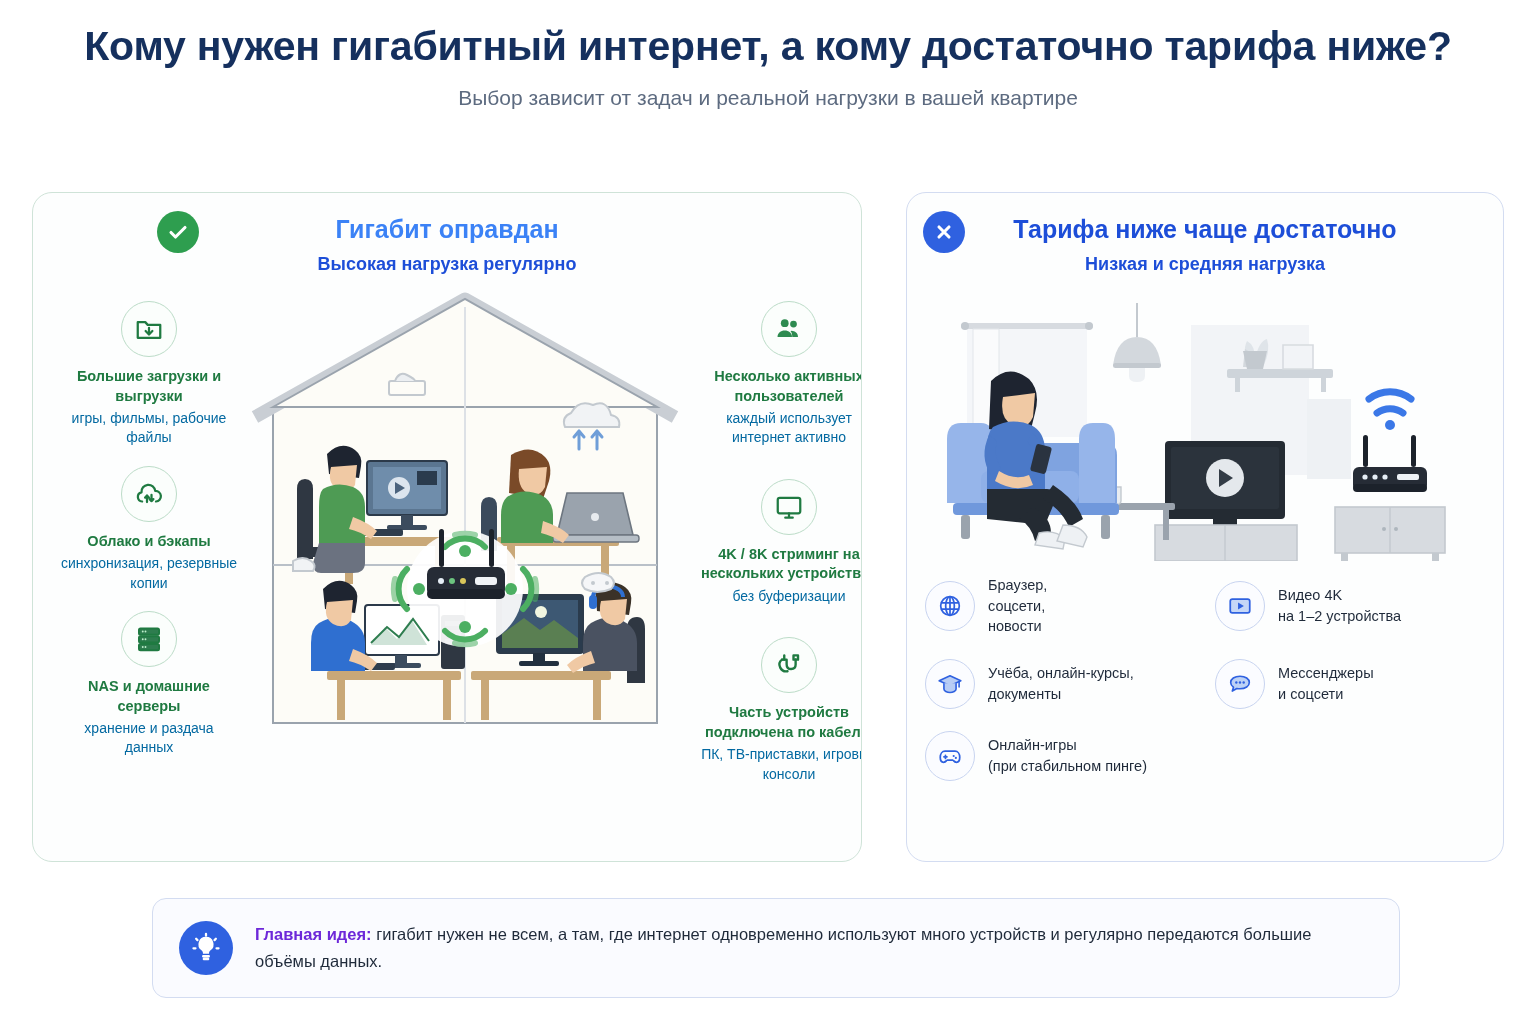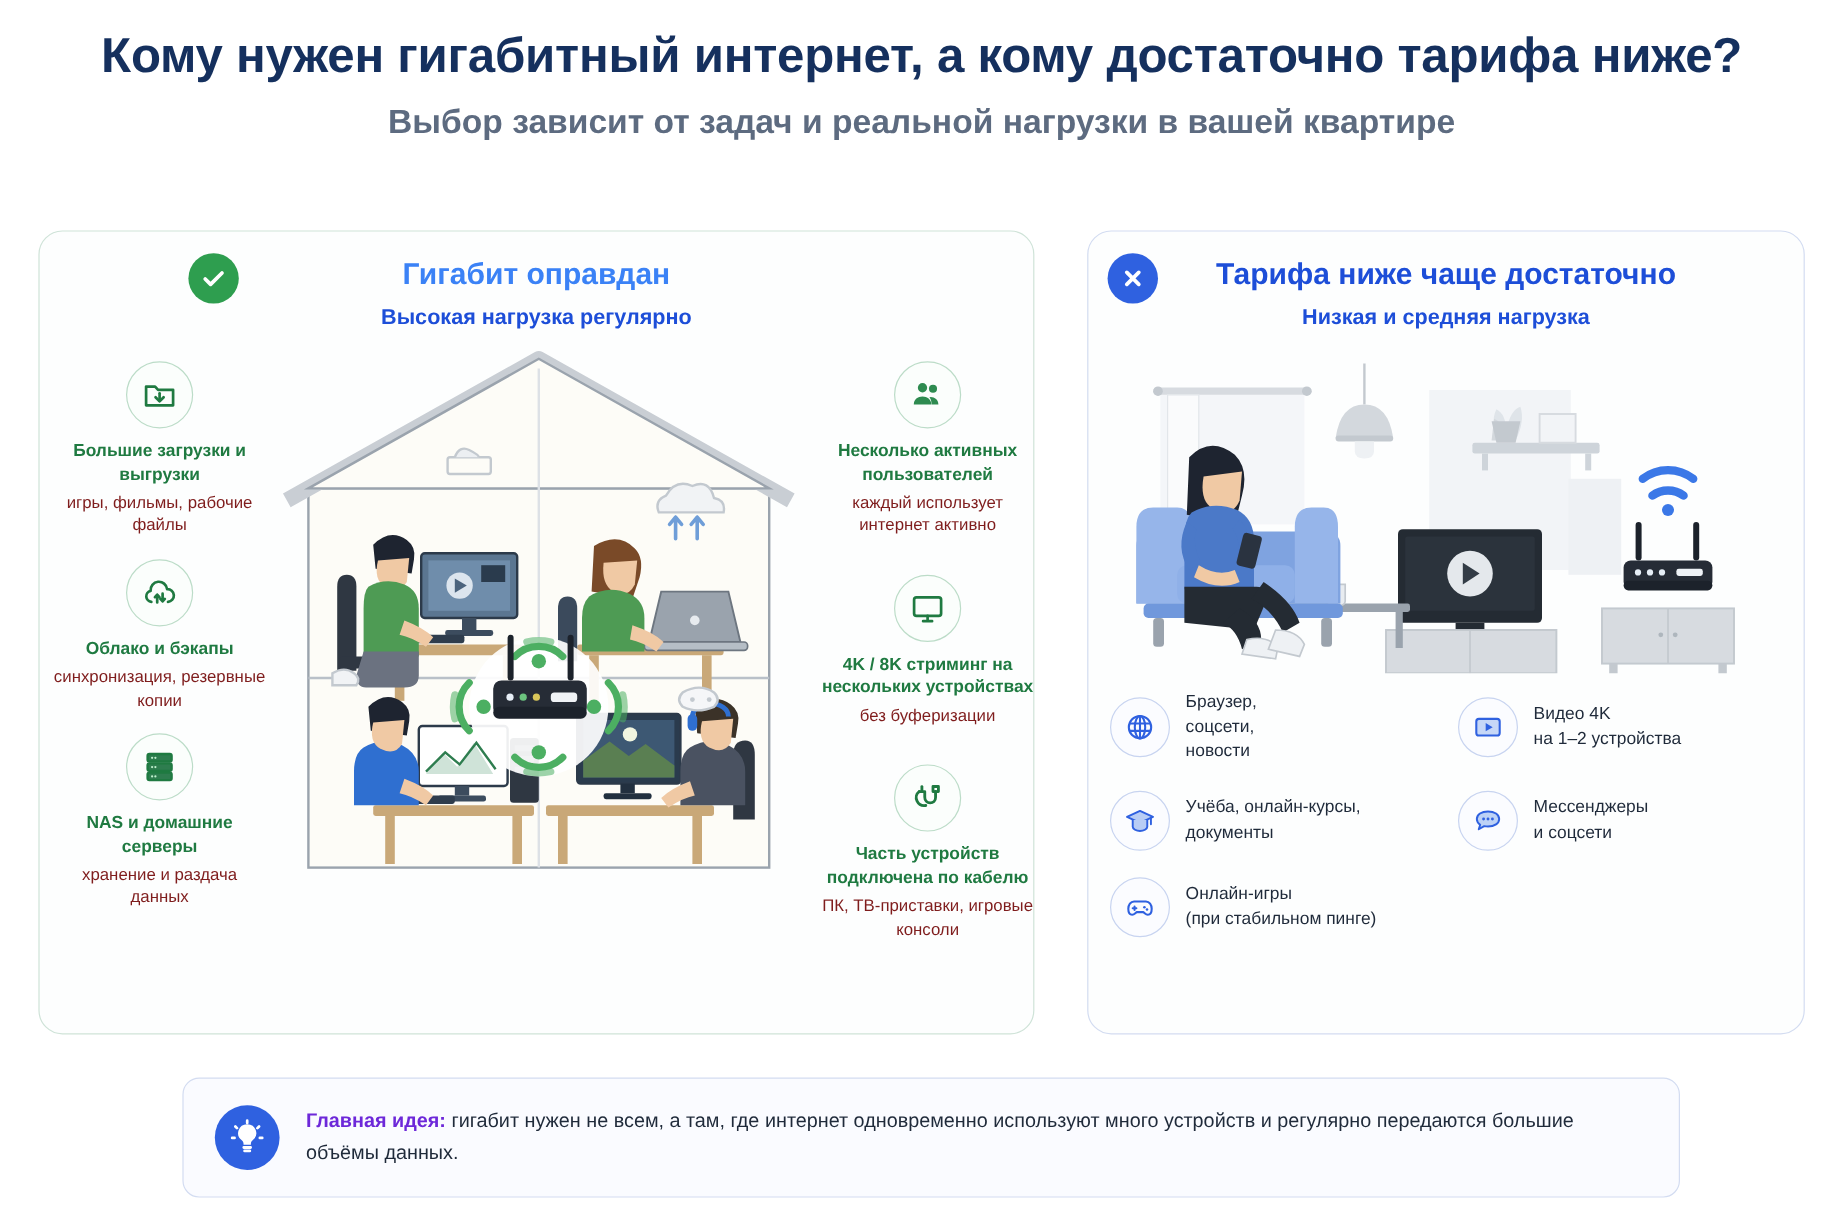--- a/index.html
+++ b/index.html
@@ -11,21 +11,21 @@
   }
   .page { position: relative; width: 1536px; height: 756px; background:#fff; }
 
   
   .header { padding-top: 20px; text-align: center; }
   .title {
     font-size: 41px; font-weight: bold; color: #15305e;
     line-height: 1.28; letter-spacing: -0.2px;
   }
   .subtitle {
-    margin-top: 14px; font-size: 28px; color: #5d6b80; font-weight: 700;
+    margin-top: 14px; font-size: 21px; color: #5d6b80; font-weight: 400;
   }
 
   
   .panels {
     position: absolute; left: 32px; top: 192px;
     width: 1472px; height: 670px;
     display: flex; gap: 44px;
   }
   .panel {
     border-radius: 20px; background: #fdfefe;
@@ -43,40 +43,40 @@
   .badge-green { background: #2e9e4f; left: 124px; top: 18px; }
   .badge-blue  { background: #2f61e0; left: 16px; top: 18px; }
 
   .panel-title { font-size: 25px; font-weight: bold; }
   .panel-title.green { color: #3b82f6; }
   .panel-title.blue  { color: #1d4ed8; }
   .panel-sub { margin-top: 10px; font-size: 18px; font-weight: bold; color: #1d4ed8; }
 
   
   .left-body {
-    position: absolute; left: 0; top: 96px; width: 830px; height: 570px;
+    position: absolute; left: 16px; top: 96px; width: 830px; height: 570px;
     display: flex;
   }
   .feat-col {
     width: 180px; padding-top: 12px;
     display: flex; flex-direction: column; align-items: center;
   }
   .feat-col.left-col { margin-left: 10px; }
   .feat-col.right-col { margin-left: 8px; gap: 13px; }
   .house-col { flex: 1; display: flex; align-items: flex-start; justify-content: center; }
 
   .feat { width: 180px; text-align: center; margin-bottom: 18px; }
   .feat-ico {
     width: 56px; height: 56px; border-radius: 50%;
     border: 1.5px solid #bcdcc8; background: #fbfefc;
     margin: 0 auto 10px; display: flex; align-items: center; justify-content: center;
   }
   .feat-ico svg { width: 30px; height: 30px; }
   .feat-title { font-size: 14.5px; font-weight: bold; color: #1f7a41; line-height: 1.35; }
-  .feat-desc  { margin-top: 3px; font-size: 14px; color: #7f1d1d; line-height: 1.38; }
+  .feat-desc  { margin-top: 3px; font-size: 14px; color: #0369a1; line-height: 1.38; }
 
   
   .room { position: absolute; left: 22px; top: 96px; width: 556px; height: 272px; }
   .tiles {
     position: absolute; left: 18px; top: 382px; width: 566px;
     display: flex; flex-wrap: wrap; column-gap: 14px; row-gap: 22px;
   }
   .tile { width: 276px; display: flex; align-items: center; gap: 13px; }
   .tile-ico {
     flex: 0 0 auto; width: 50px; height: 50px; border-radius: 50%;

